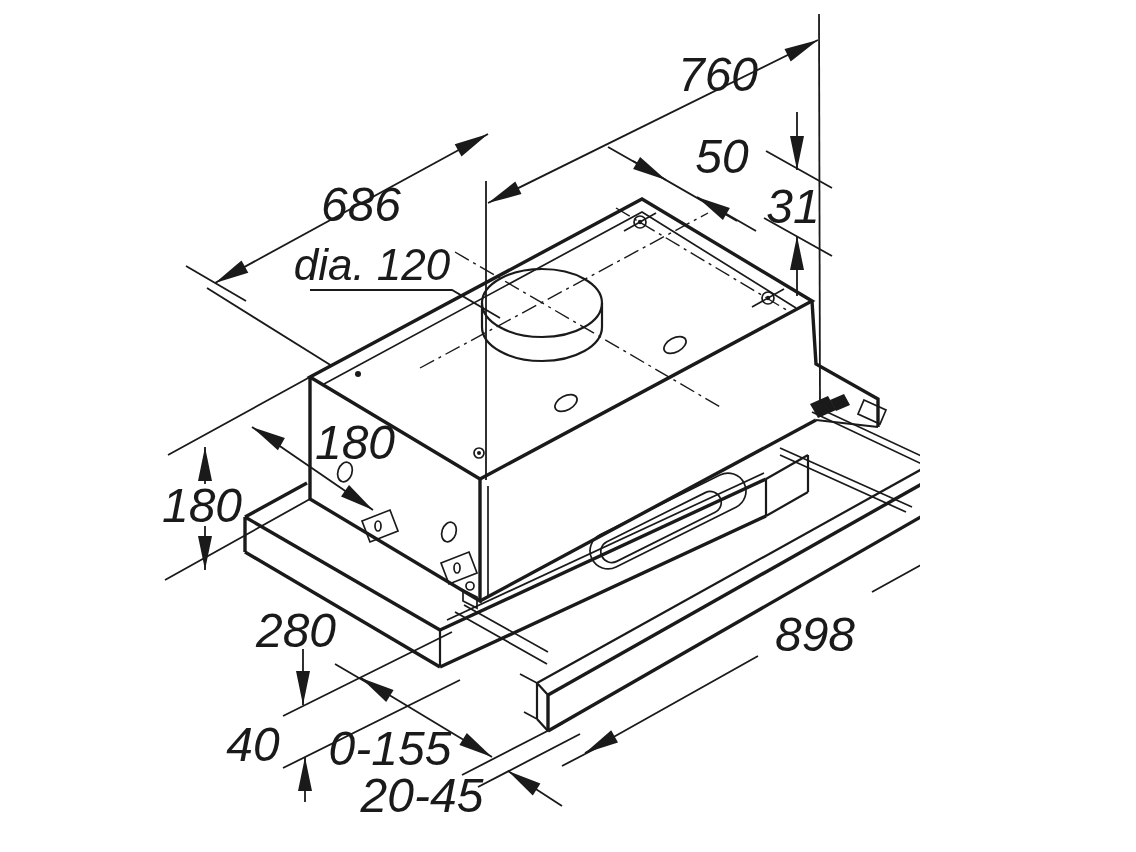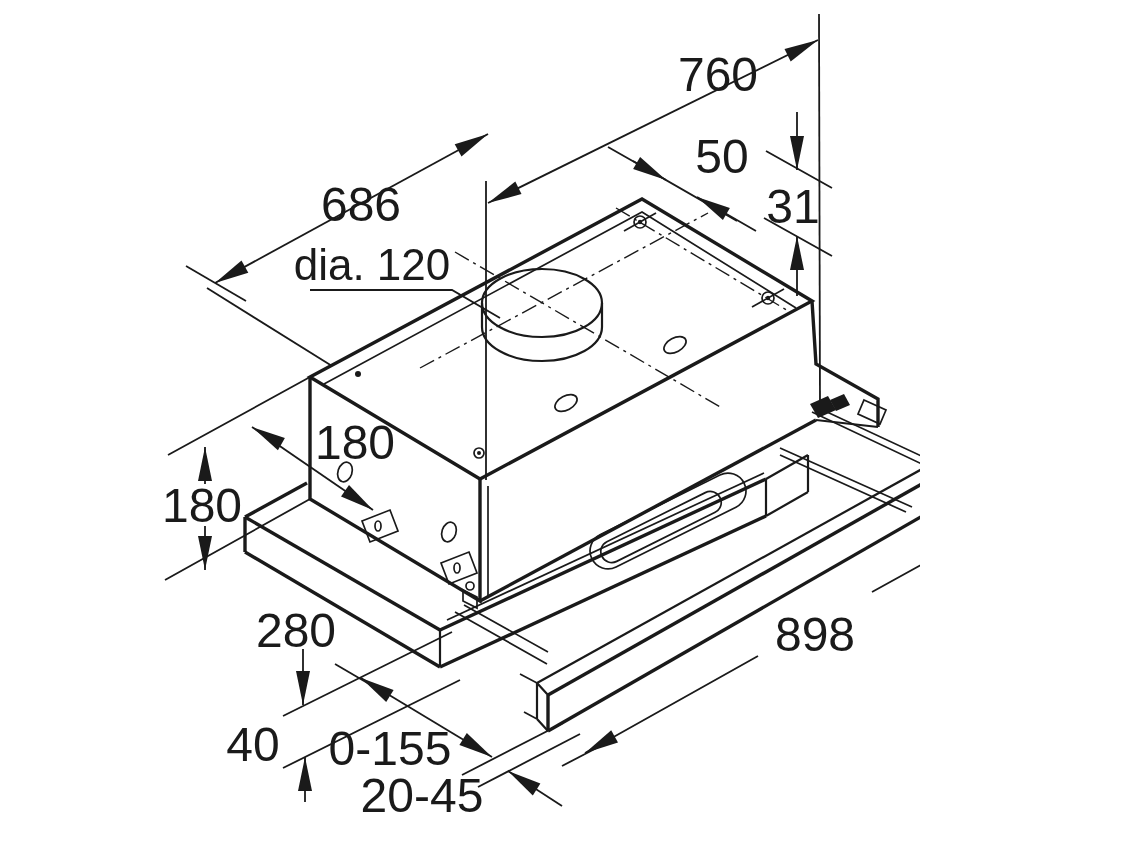--- a/index.html
+++ b/index.html
@@ -1,16 +1,16 @@
 <!DOCTYPE html>
 <html><head>
 <meta charset="utf-8">
 <style>
   html,body{margin:0;padding:0;background:#fff;}
-  .canvas{width:920px;height:852px;background:#fff;position:relative;overflow:hidden;}
+  .canvas{width:920px;height:852px;background:#fff;position:relative;overflow:hidden;font-style:italic;}
   svg{display:block;}
   text{font-family:"Liberation Sans", sans-serif; fill:#1a1a1a;}
   .dim-text{font-size:48px;}
   .dia-text{font-size:44px;}
   path,line,ellipse,circle,rect{stroke:#1a1a1a;fill:none;}
   .thick{stroke-width:3.4;}
   .med{stroke-width:2.2;}
   .thin{stroke-width:1.7;}
   .dim{stroke-width:1.8;}
   .cl{stroke-width:1.4;stroke-dasharray:16 5 3 5;}

